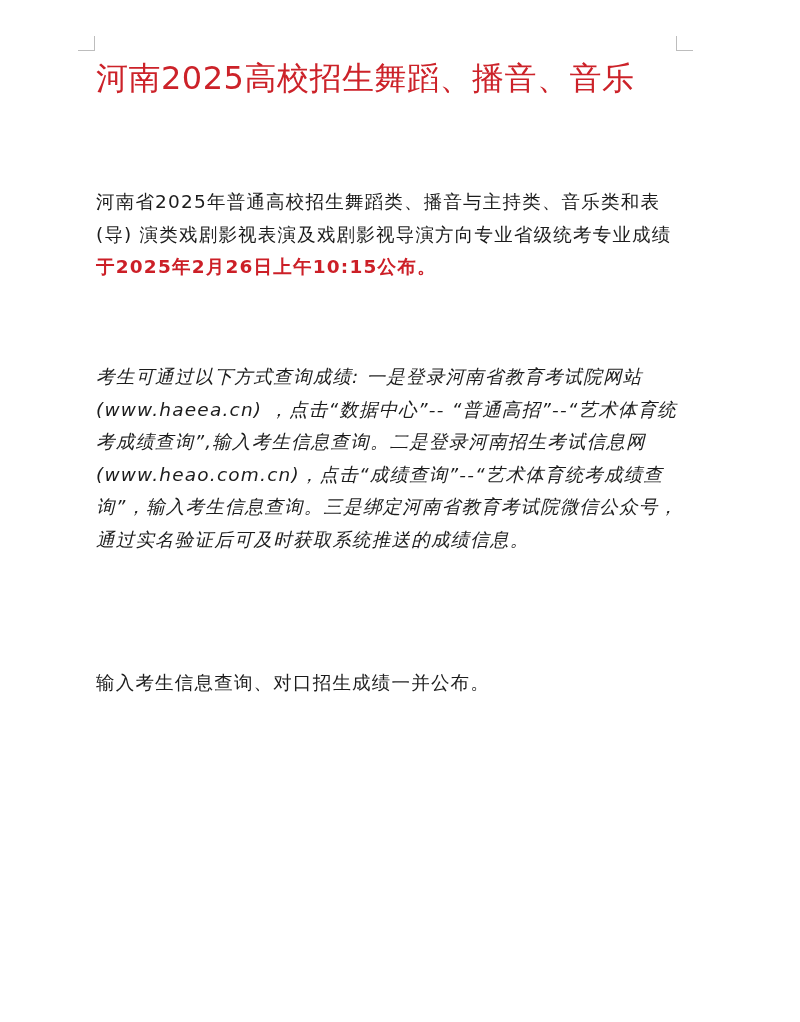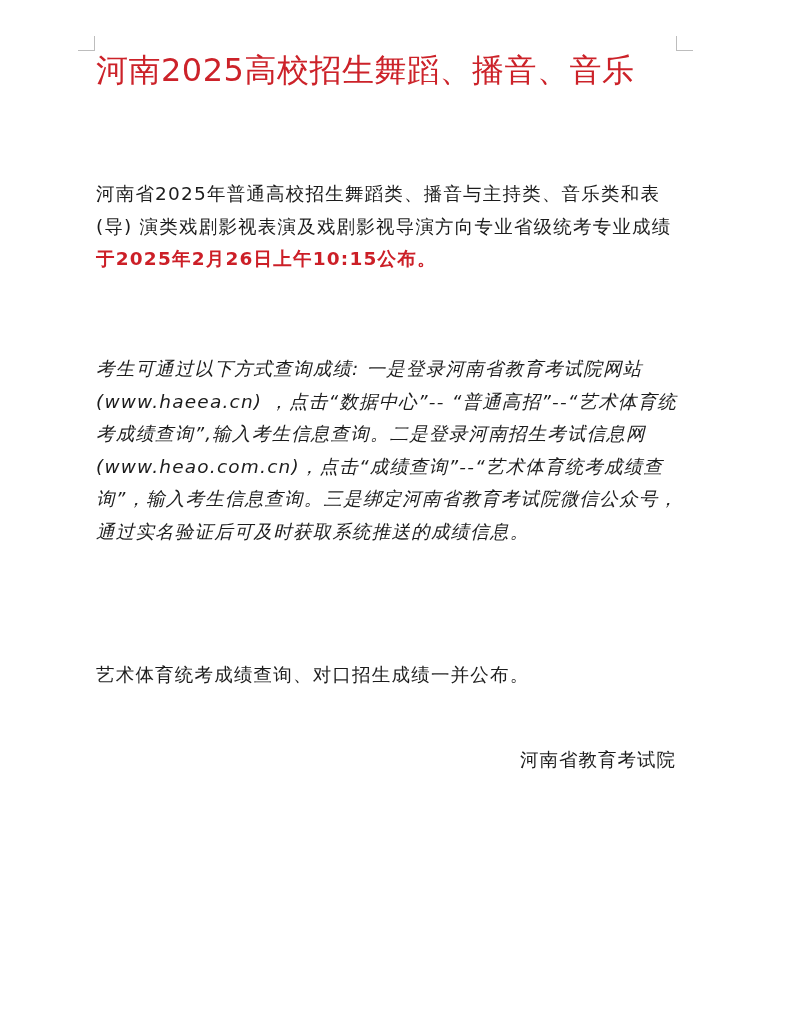--- a/index.html
+++ b/index.html
@@ -3,21 +3,21 @@
 <meta charset="utf-8">
 <style>
   html, body { margin: 0; padding: 0; }
   body {
     width: 800px; height: 1022px; background: #ffffff; position: relative; overflow: hidden;
     font-family: "DejaVu Sans", "Liberation Sans", sans-serif; color: #1c1c1c;
   }
   .corner { position: absolute; width: 16px; height: 14px; }
   .corner-left { left: 78px; top: 36px; border-right: 1px solid #bdbdbd; border-bottom: 1px solid #bdbdbd; }
   .corner-right { left: 676px; top: 36px; border-left: 1px solid #bdbdbd; border-bottom: 1px solid #bdbdbd; }
-  .page { position: absolute; left: 96px; top: 44px; width: 590px; }
+  .page { position: absolute; left: 96px; top: 52px; width: 590px; }
   .title {
     margin: 0; color: #cc2229; font-size: 32px; font-weight: normal; line-height: 53px;
     letter-spacing: 0.5px; font-family: "DejaVu Sans", "Liberation Sans", sans-serif;
   }
   .para { margin: 0; font-size: 18.5px; line-height: 32.5px; letter-spacing: 1.2px; }
   .p1 { position: absolute; top: 134px; left: 0; width: 590px; }
   .highlight { color: #cc1f27; font-weight: bold; }
   .p2 { position: absolute; top: 309px; left: 0; width: 590px; font-style: italic; }
   .p3 { position: absolute; top: 615px; left: 0; width: 590px; }
   .signature { position: absolute; top: 700px; right: 10px; text-align: right; font-size: 18.5px; line-height: 32.5px; letter-spacing: 1px; }
@@ -31,18 +31,17 @@
 
 <div class="page">
   <h1 class="title">
     <span>河南2025高校招生舞蹈、播音、音乐</span><br>
   </h1>
 
   <p class="para p1"><span>河南省2025年普通高校招生舞蹈类、播音与主持类、音乐类和表(导) 演类戏剧影视表演及戏剧影视导演方向专业省级统考专业成绩</span><span class="highlight">于2025年2月26日上午10:15公布。</span></p>
 
   <p class="para p2">考生可通过以下方式查询成绩: 一是登录河南省教育考试院网站(www.haeea.cn) ，点击“数据中心”-- “普通高招”--“艺术体育统考成绩查询”,输入考生信息查询。二是登录河南招生考试信息网(www.heao.com.cn)，点击“成绩查询”--“艺术体育统考成绩查询”，输入考生信息查询。三是绑定河南省教育考试院微信公众号，通过实名验证后可及时获取系统推送的成绩信息。</p>
 
-  <p class="para p3">艺术体育统考成绩查询、对口招生成绩一并公布。</p>
+  <p class="para p3">输入考生信息查询、对口招生成绩一并公布。</p>
 
   <div class="signature">
-    <div>河南省教育考试院</div>
   </div>
 </div>
 
 </body></html>

